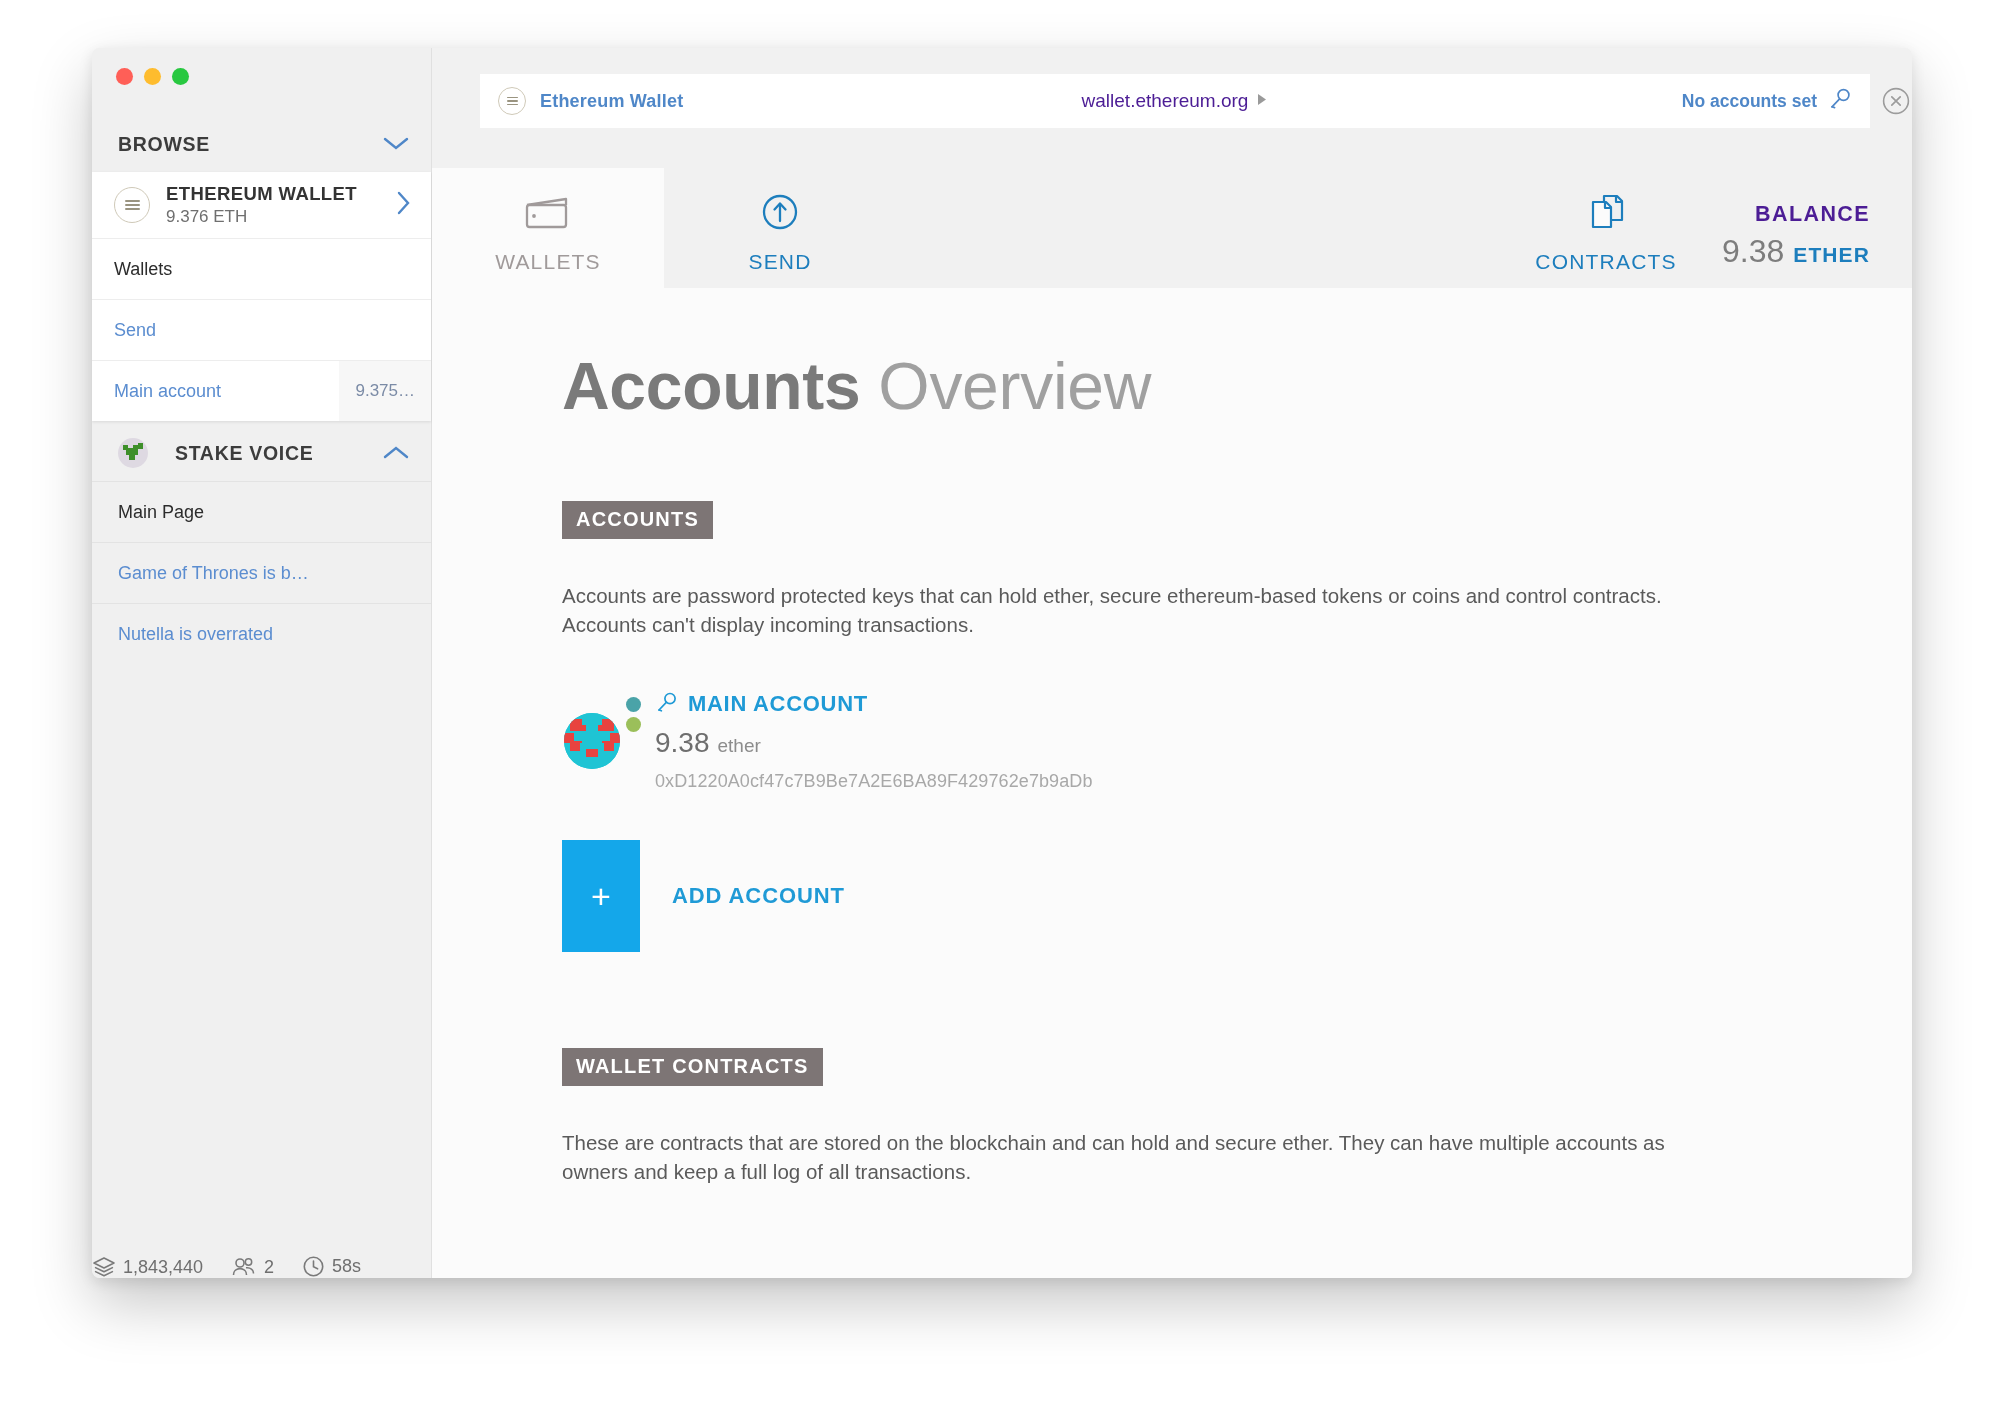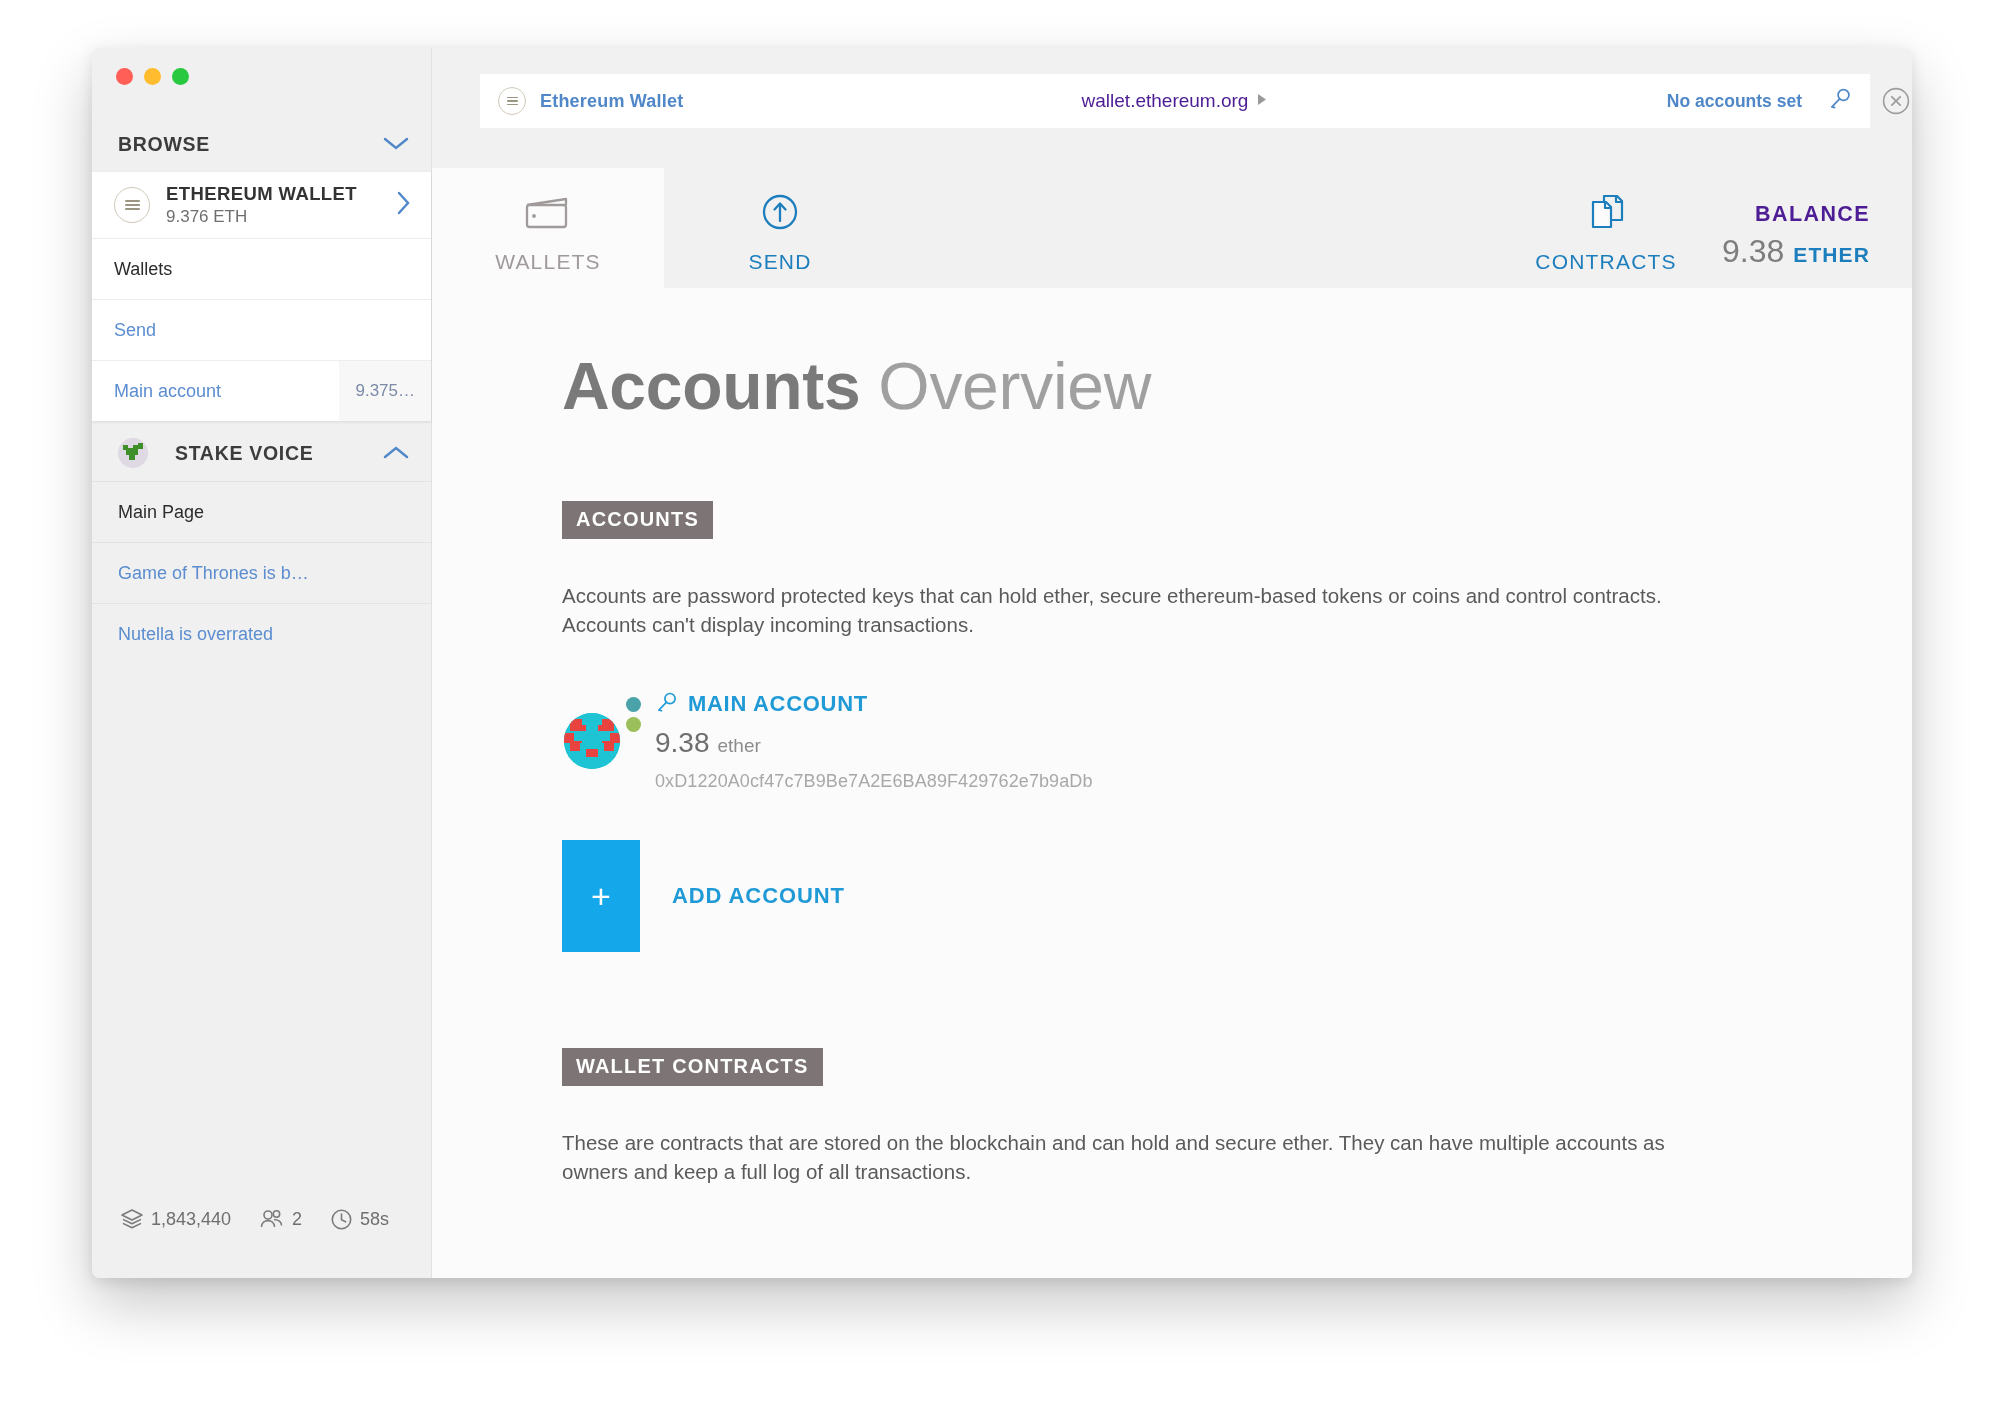--- a/index.html
+++ b/index.html
@@ -140,22 +140,21 @@
   }
   .sv-avatar .px { position: absolute; background: #3e8f2a; }
 
   .sv-list { background: transparent; }
   .sv-list .nav-item { border-top: 1px solid #e3e3e3; padding-left: 26px; }
 
   .statusbar {
     position: absolute;
     left: 0; right: 0; bottom: 0;
     height: 70px;
-    display: flex; align-items: flex-start;
-    padding-left: 28px;
+    display: flex; align-items: flex-end;
     gap: 28px;
     color: #6f6f6f;
     font-size: 18px;
   }
   .stat { display: flex; align-items: center; gap: 7px; }
   .stat svg { display: block; }
 
   
   .main {
     flex: 1;
@@ -184,21 +183,21 @@
   .url-title { color: #4f87c8; font-size: 18px; font-weight: bold; letter-spacing: .2px;}
   .url-center {
     position: absolute; left: 0; right: 0;
     display: flex; align-items: center; justify-content: center;
     pointer-events: none;
     gap: 9px;
   }
   .url-host { color: #4c1d95; font-size: 19px; }
   .url-caret { color: #9a9a9a; font-size: 14px; }
   .url-right {
-    margin-left: auto; display: flex; align-items: center; gap: 26px;
+    margin-left: auto; display: flex; align-items: center; gap: 11px;
   }
   .no-acct { color: #4f87c8; font-size: 17.5px; font-weight: bold; }
   .close-btn {
     position: absolute; right: -40px; top: 50%; transform: translateY(-50%);
     width: 28px; height: 28px;
   }
 
   
   .tabrow {
     position: relative;

